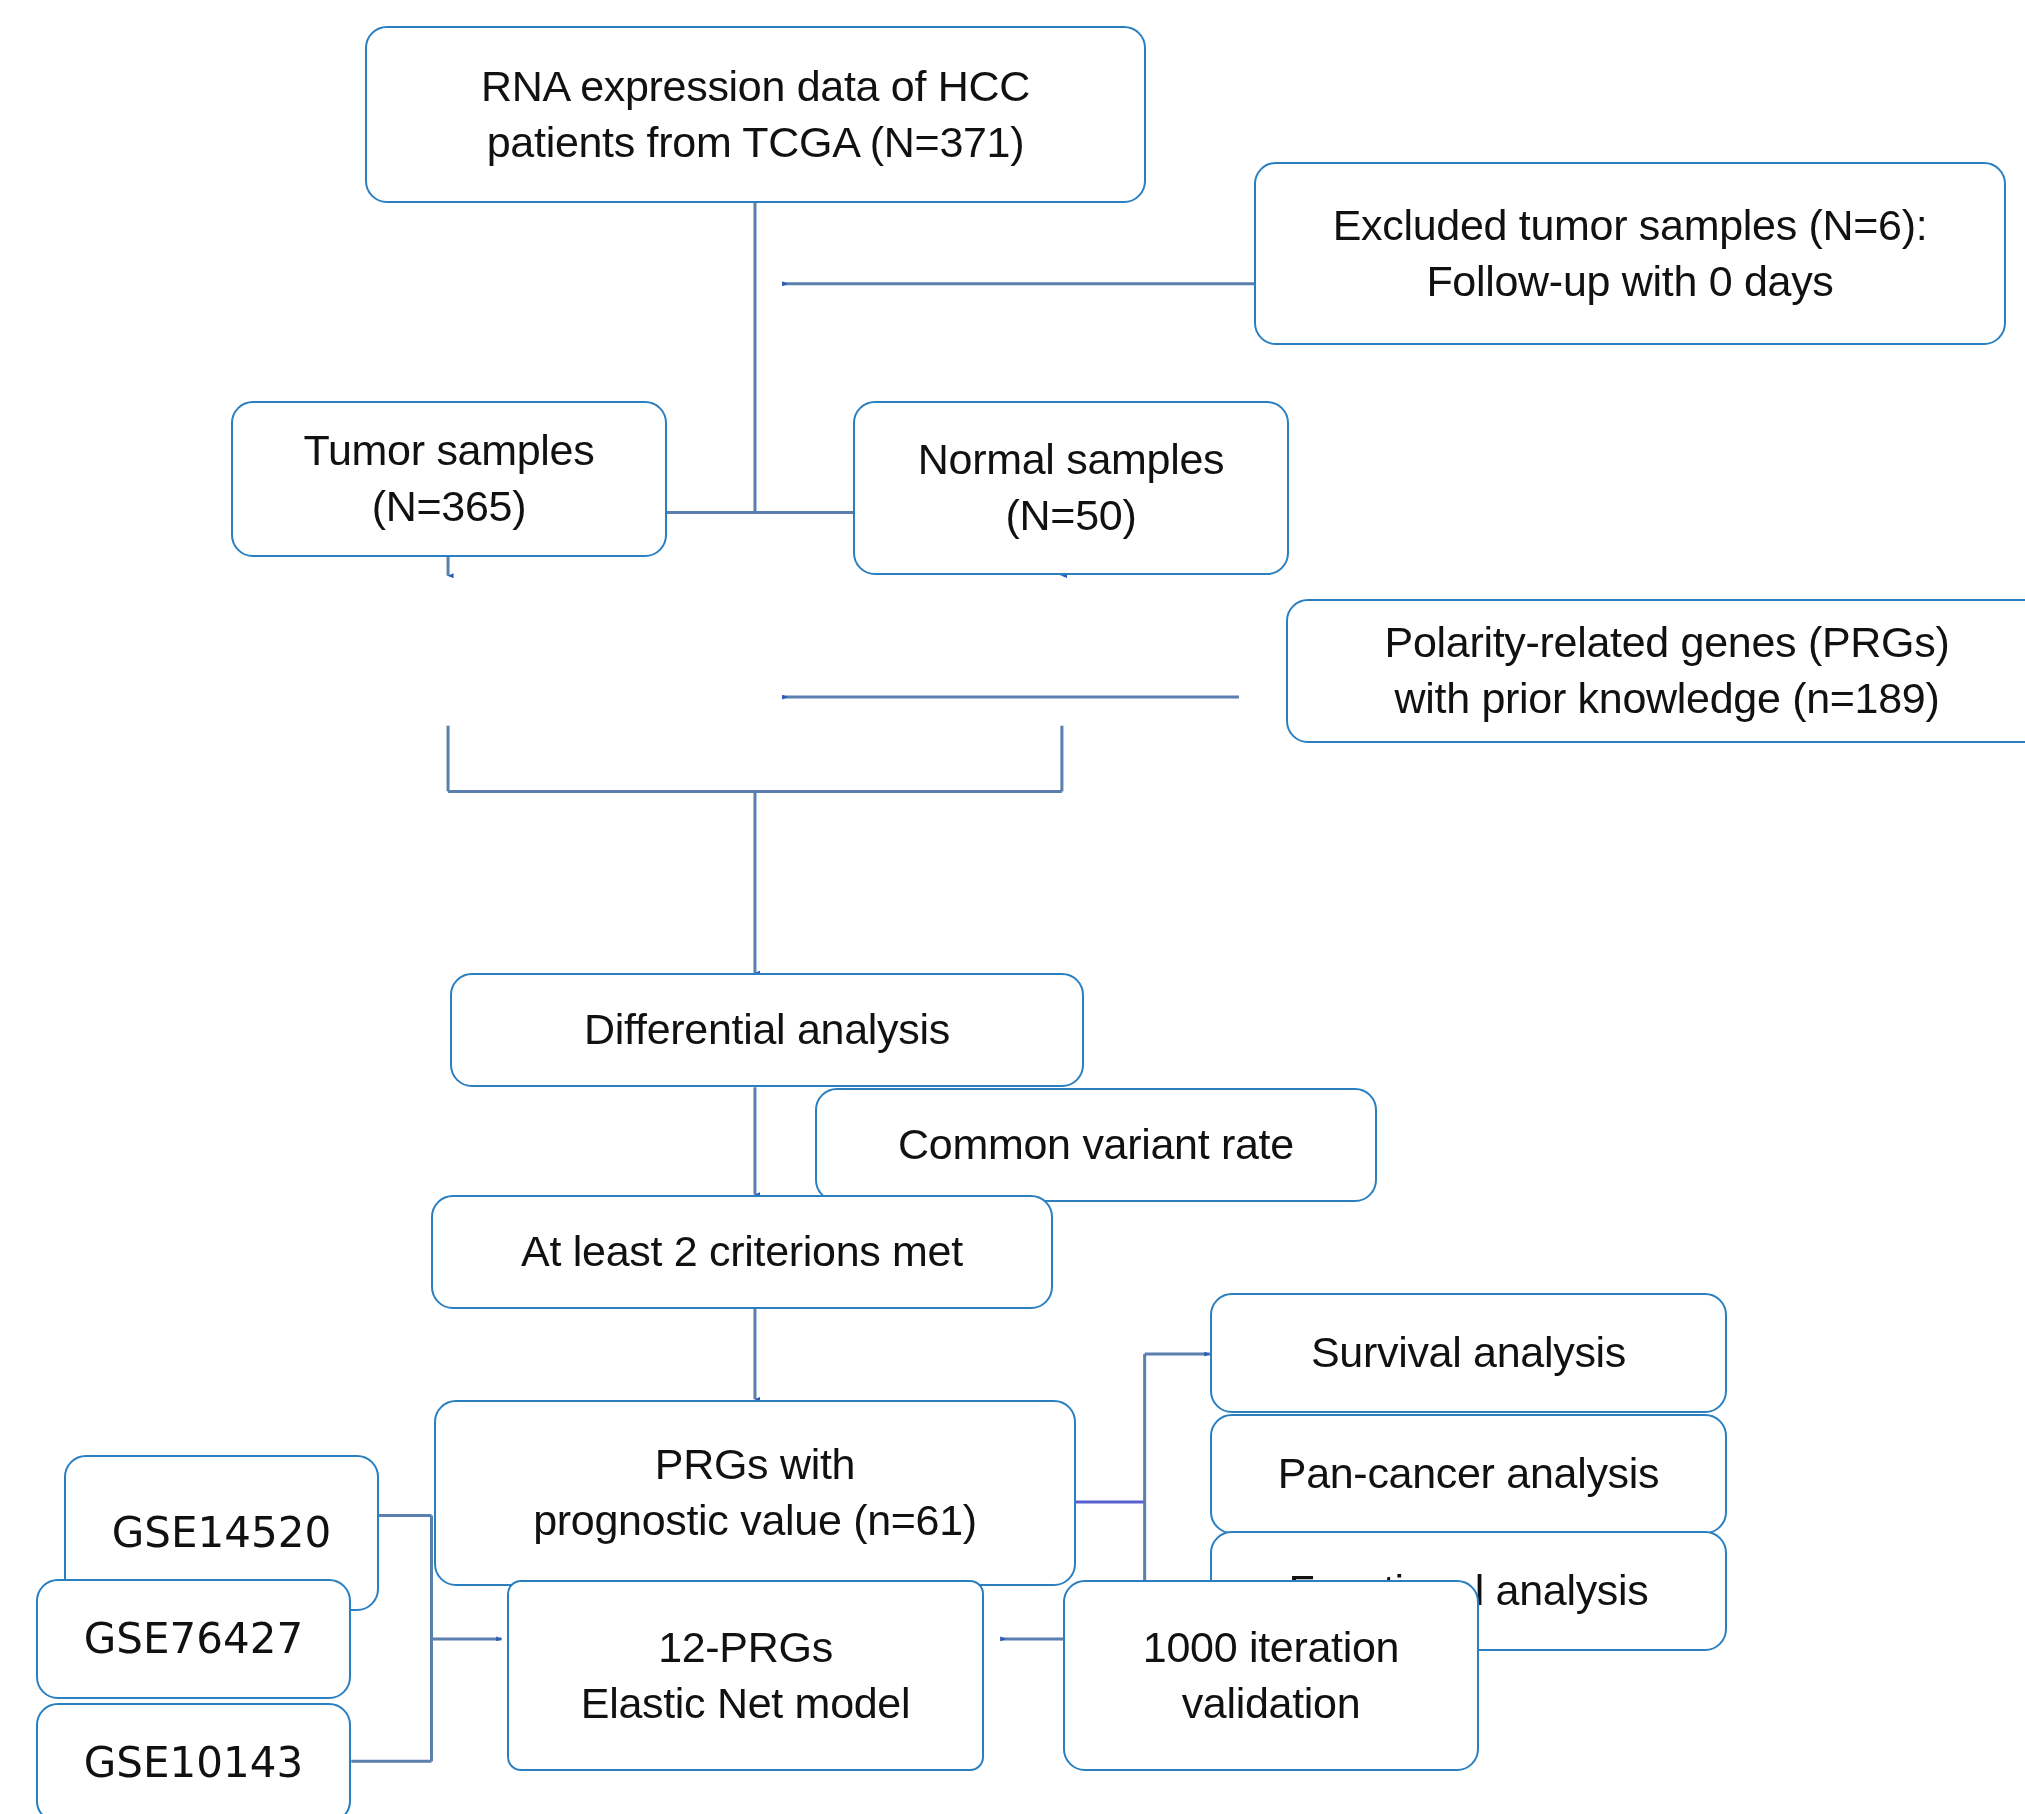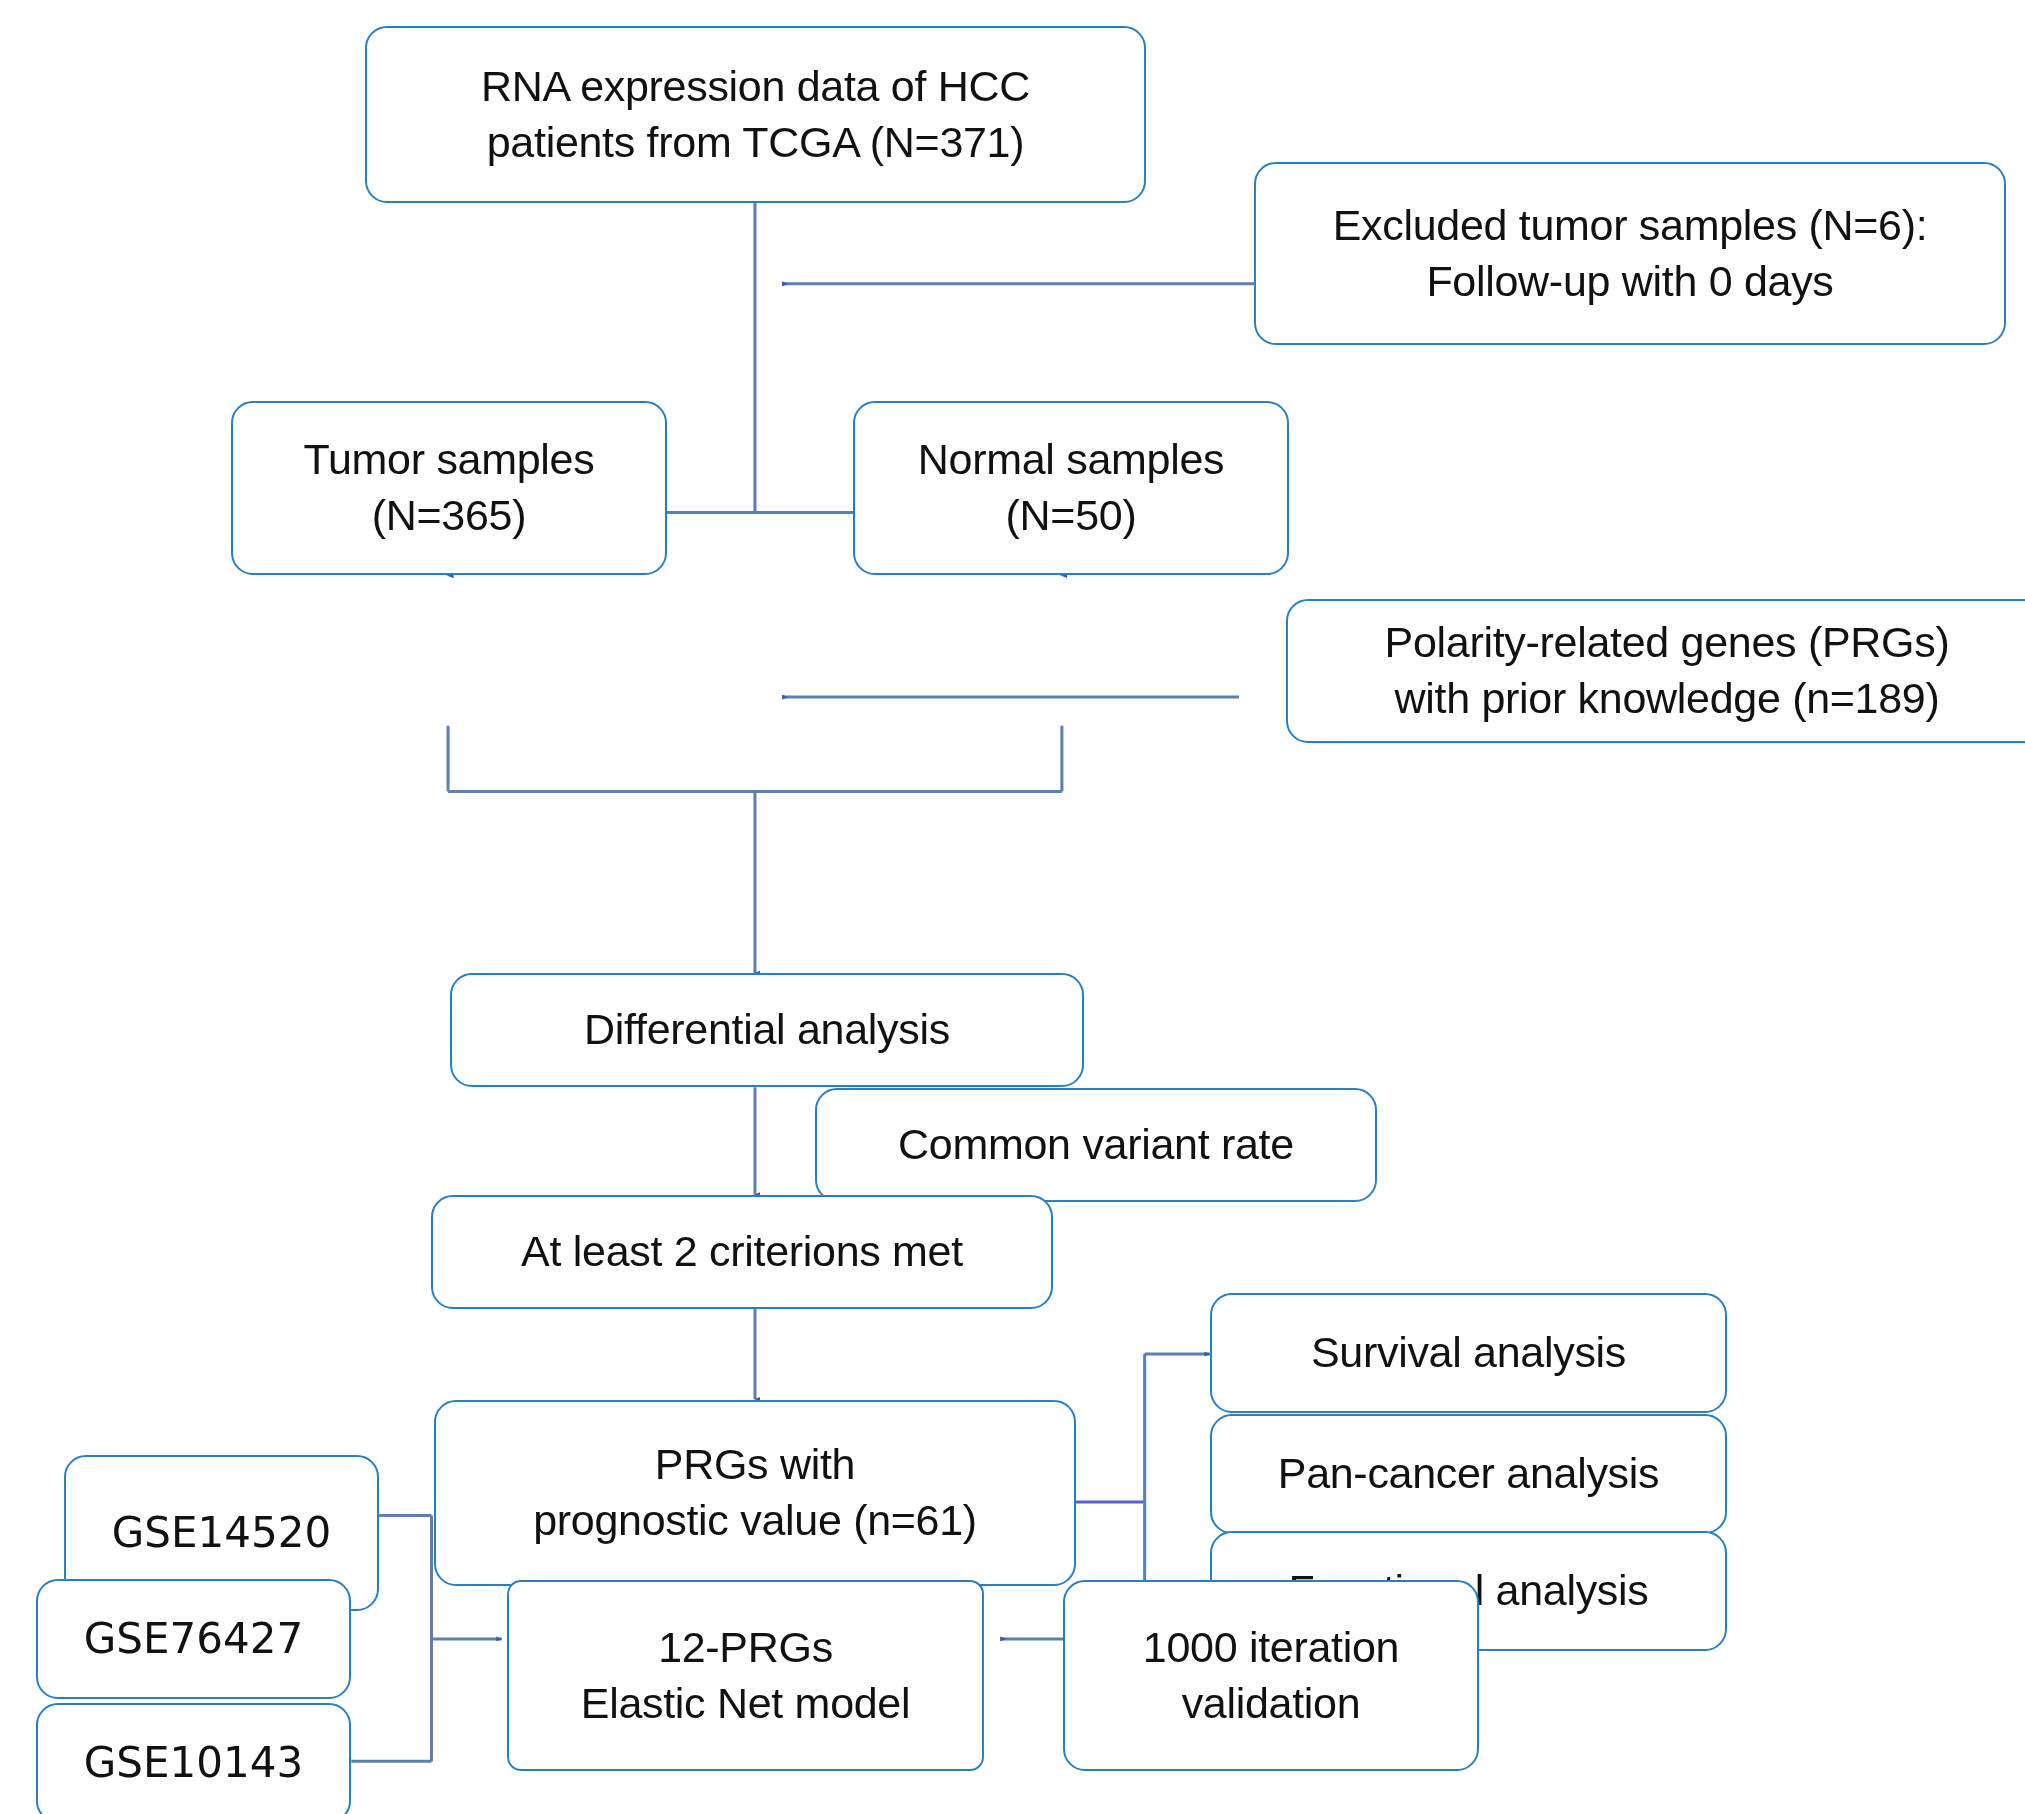--- a/index.html
+++ b/index.html
@@ -99,21 +99,21 @@
       <path d="M2120,3268 L1995,3268" marker-end="url(#arrowLeftM)"></path>
     </g>
   </svg>
 
   <div class="node" style="left:365px; top:26px; width:781px; height:177px;">RNA expression data of HCC
 patients from TCGA (N=371)</div>
 
   <div class="node" style="left:1254px; top:162px; width:752px; height:183px;">Excluded tumor samples (N=6):
 Follow-up with 0 days</div>
 
-  <div class="node" style="left:231px; top:401px; width:436px; height:174px;">Tumor samples
+  <div class="node" style="left:231px; top:401px; width:436px; height:156px;">Tumor samples
 (N=365)</div>
 
   <div class="node" style="left:853px; top:401px; width:436px; height:174px;">Normal samples
 (N=50)</div>
 
   <div class="node" style="left:1286px; top:599px; width:762px; height:144px;">Polarity-related genes (PRGs)
 with prior knowledge (n=189)</div>
 
   <div class="node" style="left:450px; top:973px; width:634px; height:114px;">Differential analysis</div>
 

